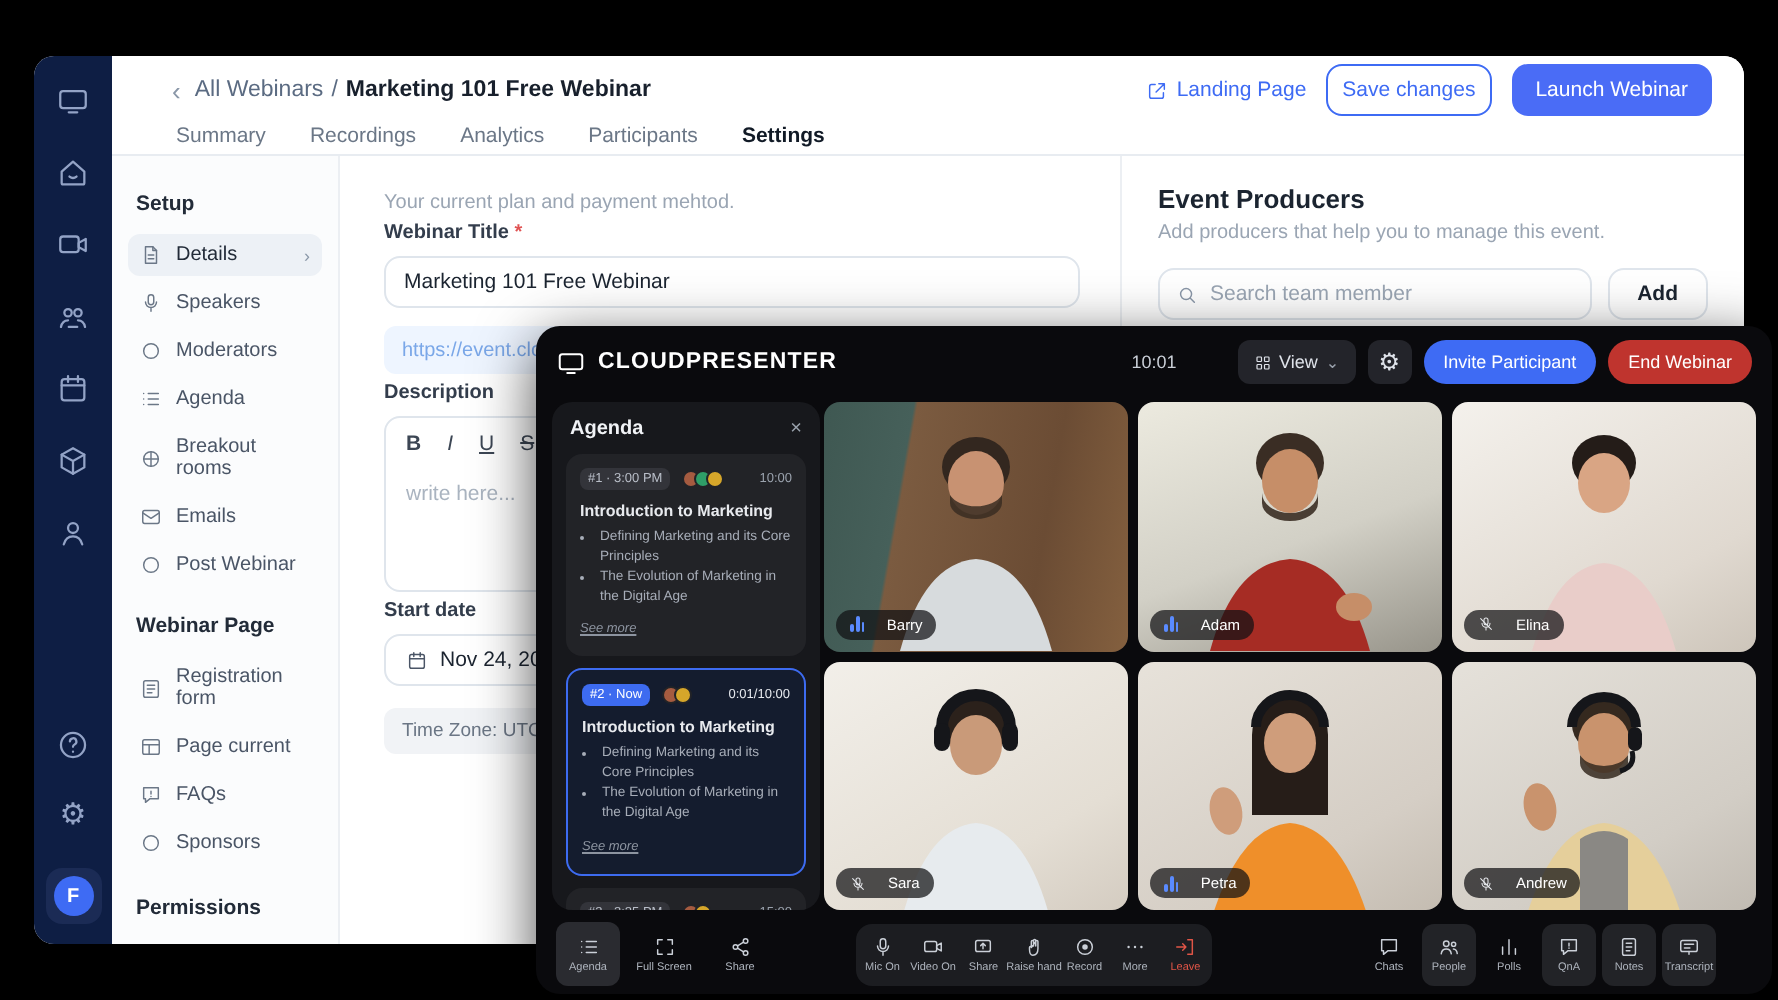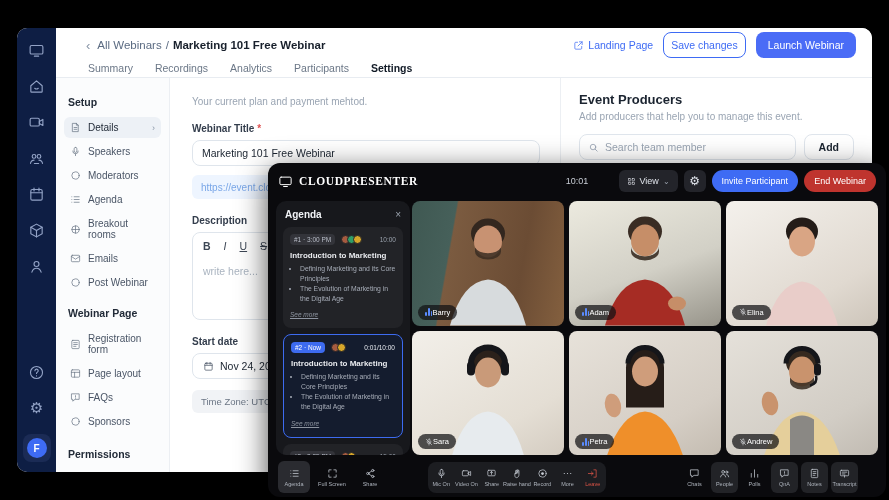--- a/index.html
+++ b/index.html
@@ -40,21 +40,21 @@
   .snitem { display:flex; align-items:center; gap:7px; padding:5px 6px; border-radius:6px; color:#49556647; color:#4a5566; font-size:10px; margin-bottom:3px; }
   .snitem .nic { width:11px; height:11px; color:#6b7787; flex:none; }
   .snitem.sel { background:#edf1f6; color:#222b38;justify-content:flex-end; }
   .snitem .chev { margin-left:auto; color:#8a97a8; font-size:9px; }
 
   
   .main { position:absolute; left:153px; top:50px; right:0; bottom:0; background:#fff; }
   .form { position:absolute; left:0; top:0; width:390px; height:100%; padding:14px 20px 0 22px; }
   .h1 { font-size:14px; font-weight:bold; color:#1b2430; }
   .sub { font-size:10px; color:#9aa5b3; margin-top:4px; }
-  .lbl { font-size:10px; color:#333d4c; margin-top:16px; font-weight:bold; }
+  .lbl { font-size:10px; color:#333d4c; margin-top:4px; font-weight:bold; }
   .req { color:#e05252; }
   .inp { margin-top:6px; width:100%; height:26px; border:1px solid #dfe5ec; border-radius:8px; font-size:10.5px; color:#1b2430; padding:0 9px; font-family:inherit; background:#fff; }
   .urlbar { margin-top:9px; height:24px; background:#eef5ff; border-radius:6px; display:flex; align-items:center; padding:0 9px; font-size:10px; color:#7aa7e8; white-space:nowrap; overflow:hidden; }
   .editor { margin-top:6px; border:1px solid #dfe5ec; border-radius:8px; height:88px; }
   .toolbar { display:flex; align-items:center; gap:13px; padding:7px 10px 5px; color:#3c4654; }
   .tbtn { font-size:10.5px; color:#3c4654; }
   .tbtn.b { font-weight:bold; } .tbtn.i { font-style:italic; } .tbtn.u { text-decoration:underline; } .tbtn.s { text-decoration:line-through; }
   .tbtn .lic { width:11px; height:11px; }
   .writearea { padding:8px 10px; font-size:10.5px; color:#aab4c0; }
   .datepill { margin-top:6px; display:inline-flex; align-items:center; gap:6px; border:1px solid #dfe5ec; border-radius:8px; height:26px; padding:0 10px; font-size:10.5px; color:#1b2430; background:#fff; }
@@ -68,21 +68,21 @@
   .searchbox { flex:1; height:26px; border:1px solid #dfe5ec; border-radius:8px; display:flex; align-items:center; padding:0 8px; gap:6px; }
   .searchbox .lic { width:11px; height:11px; color:#8a97a8; flex:none; }
   .searchbox input { border:0; outline:none; flex:1; font-size:10.5px; color:#1b2430; font-family:inherit; min-width:0; }
   .searchbox input::placeholder { color:#9aa5b3; }
   .btn-add { border:1px solid #dfe5ec; background:#fff; border-radius:8px; padding:0 14px; font-size:10.5px; font-weight:bold; color:#1b2430; font-family:inherit; height:26px; }
   .collab { margin-top:11px; font-size:9px; font-weight:bold; color:#38404d; letter-spacing:.2px; }
 
   
   .meet { position:absolute; left:268px; top:163px; width:618px; height:334px; background:#0a0a0d; border-radius:12px; overflow:hidden; box-shadow:0 8px 30px rgba(0,0,0,.7); }
   .mtop { position:absolute; left:0; top:0; right:0; height:36px; display:flex; align-items:center; padding:0 10px; }
-  .brand { display:flex; align-items:center; gap:6px; color:#fff;font-family:Liberation Serif, serif; }
+  .brand { display:flex; align-items:center; gap:6px; color:#fff; }
   .brand .lic { width:15px; height:15px; color:#fff; }
   .brand-name { font-size:11.5px; font-weight:bold; letter-spacing:.6px; }
   .timer { position:absolute; left:50%; transform:translateX(-50%); color:#c9ced6; font-size:9px; }
   .mtop-actions { margin-left:auto; display:flex; align-items:flex-end; gap:6px; }
   .viewbtn { display:flex; align-items:center; gap:4px; background:#23242a; border-radius:6px; height:22px; padding:0 8px; color:#dfe3ea; font-size:9px; }
   .viewbtn .lic { width:9px; height:9px; }
   .viewbtn .chev { font-size:8px; color:#9aa2ad; }
   .sqbtn { width:22px; height:22px; background:#23242a; border-radius:6px; display:flex; align-items:center; justify-content:center; color:#dfe3ea; font-size:12px; }
   .btn-invite { background:#3e6bf4; color:#fff; border:0; border-radius:11px; height:22px; padding:0 10px; font-size:9px; font-family:inherit; }
   .btn-end { background:#bf342e; color:#fff; border:0; border-radius:11px; height:22px; padding:0 10px; font-size:9px; font-family:inherit; }
@@ -113,21 +113,21 @@
   
   .vidgrid { position:absolute; left:144px; top:2px; right:8px; bottom:2px; display:grid; grid-template-columns:1fr 1fr 1fr; grid-template-rows:1fr 1fr; gap:5px; }
   .tile { position:relative; border-radius:8px; overflow:hidden; }
   .tile svg.person { position:absolute; left:0; bottom:0; width:100%; height:100%; }
   .t-barry { background:linear-gradient(100deg,#3f5852 0%,#46605a 26%,#7b5b40 27%,#6b4c34 70%,#84603f 100%); }
   .t-adam { background:linear-gradient(160deg,#eceadf 0%,#d2d0c6 55%,#97948a 100%); }
   .t-elina { background:linear-gradient(150deg,#f4f1ec 0%,#e0d9d0 70%,#cdc5ba 100%); }
   .t-sara { background:linear-gradient(150deg,#f2efe9 0%,#e4ded4 70%,#d4ccc1 100%); }
   .t-petra { background:linear-gradient(150deg,#e7e2da 0%,#d5cec5 70%,#c4bcb1 100%); }
   .t-andrew { background:linear-gradient(150deg,#e5e1da 0%,#d2cdc5 70%,#c1bbb2 100%); }
-  .namepill { position:absolute; left:6px; bottom:6px; display:flex; align-items:center; gap:0; background:rgba(17,17,20,.72); border-radius:9px; height:15px; padding:0 7px; color:#fff; font-size:7.5px; }
+  .namepill { position:absolute; left:6px; bottom:6px; display:flex; align-items:center; gap:11px; background:rgba(17,17,20,.72); border-radius:9px; height:15px; padding:0 7px; color:#fff; font-size:7.5px; }
   .namepill .lic { width:8px; height:8px; color:#e8eaee; }
   .bars { display:flex; align-items:flex-end; gap:1px; height:8px; }
   .bars i { display:block; width:1.8px; background:#5a8bff; border-radius:1px; }
   .bars i:nth-child(1){height:4px;} .bars i:nth-child(2){height:8px;} .bars i:nth-child(3){height:5px;}
 
   
   .mbot { position:absolute; left:0; bottom:0; right:0; height:40px; display:flex; align-items:center; }
   .ctl { display:flex; flex-direction:column; align-items:center; justify-content:center; gap:2px; color:#cbd0d8; }
   .ctl .lic { width:11px; height:11px; }
   .ctl .clabel { font-size:5.5px; color:#aeb4bd; white-space:nowrap; }
@@ -272,21 +272,21 @@
           <rect x="4" y="3" width="16" height="18" rx="2"></rect>
           <path d="M8 8h8M8 12h8M8 16h5"></path>
         </svg>
       <span>Registration form</span>
     </div>
     <div class="snitem">
       <svg class="nic ic" viewBox="0 0 24 24">
           <rect x="3" y="4" width="18" height="16" rx="2"></rect>
           <path d="M3 9.5h18M10 9.5V20"></path>
         </svg>
-      <span>Page layout</span>
+      <span>Page current</span>
     </div>
     <div class="snitem">
       <svg class="nic ic" viewBox="0 0 24 24">
           <path d="M4 4h16v12h-9l-5 4v-4H4z"></path>
           <path d="M12 8v3M12 13.5v.2"></path>
         </svg>
       <span>FAQs</span>
     </div>
     <div class="snitem">
       <svg class="nic ic" viewBox="0 0 24 24">

